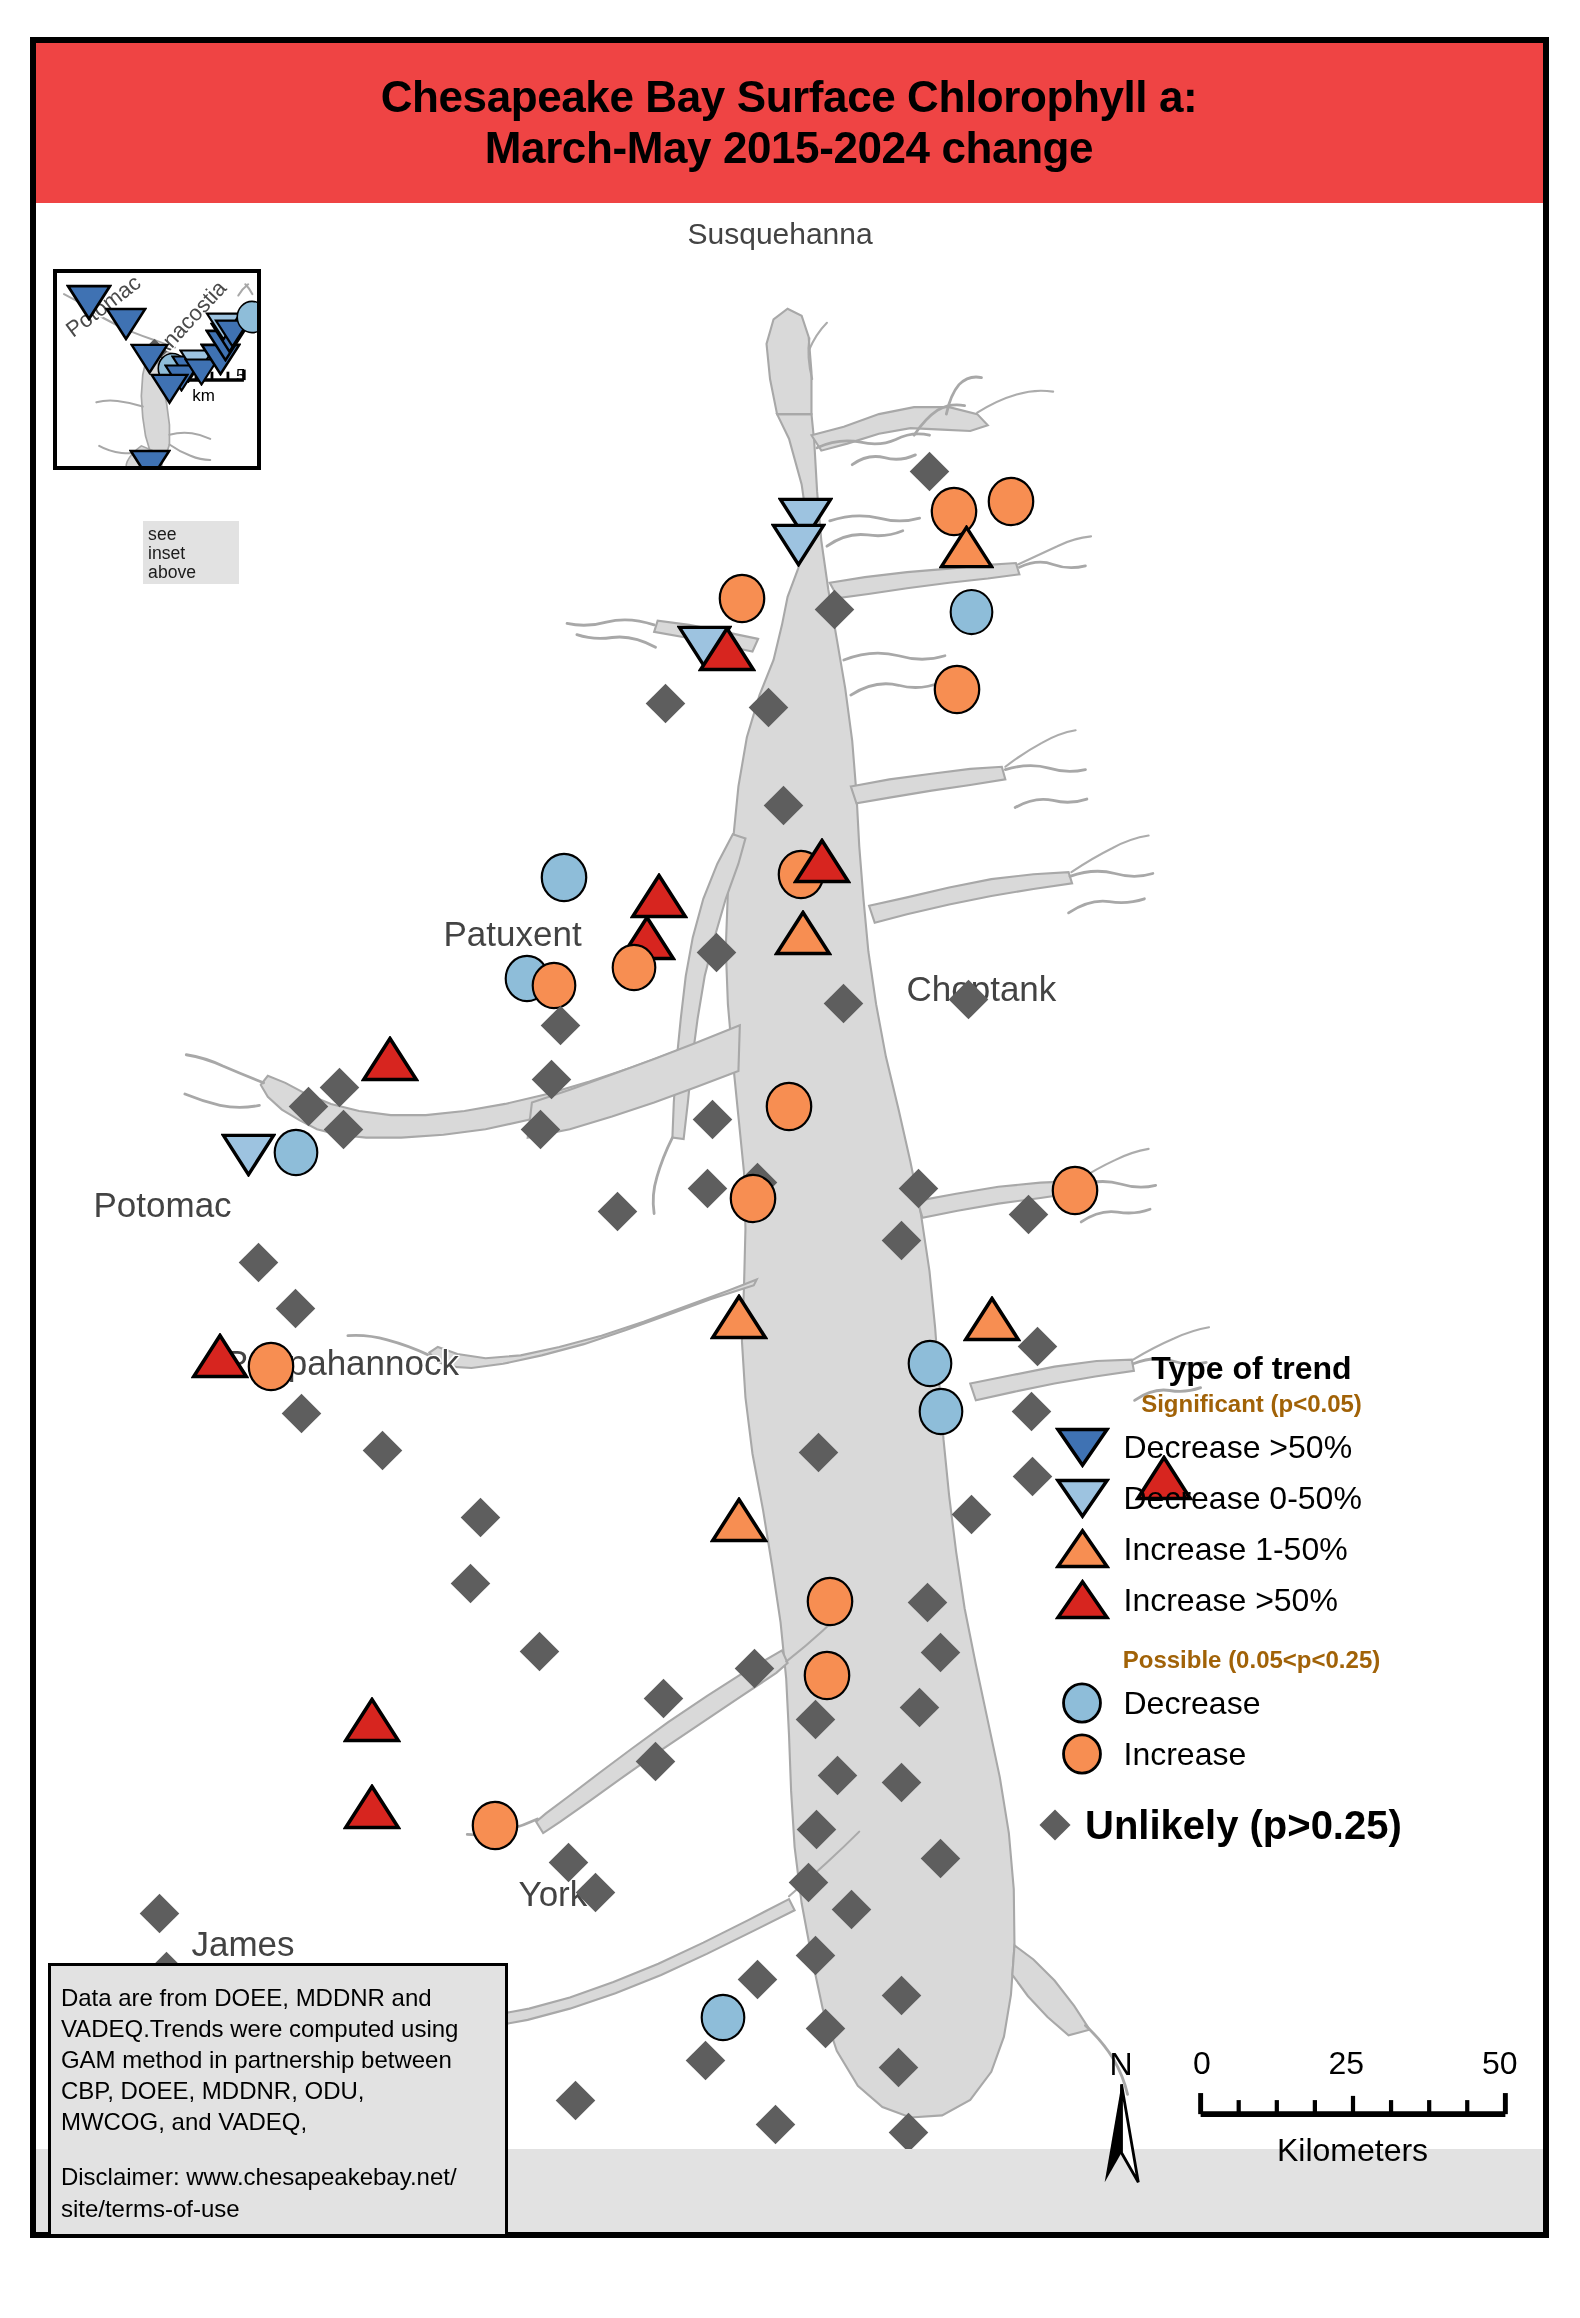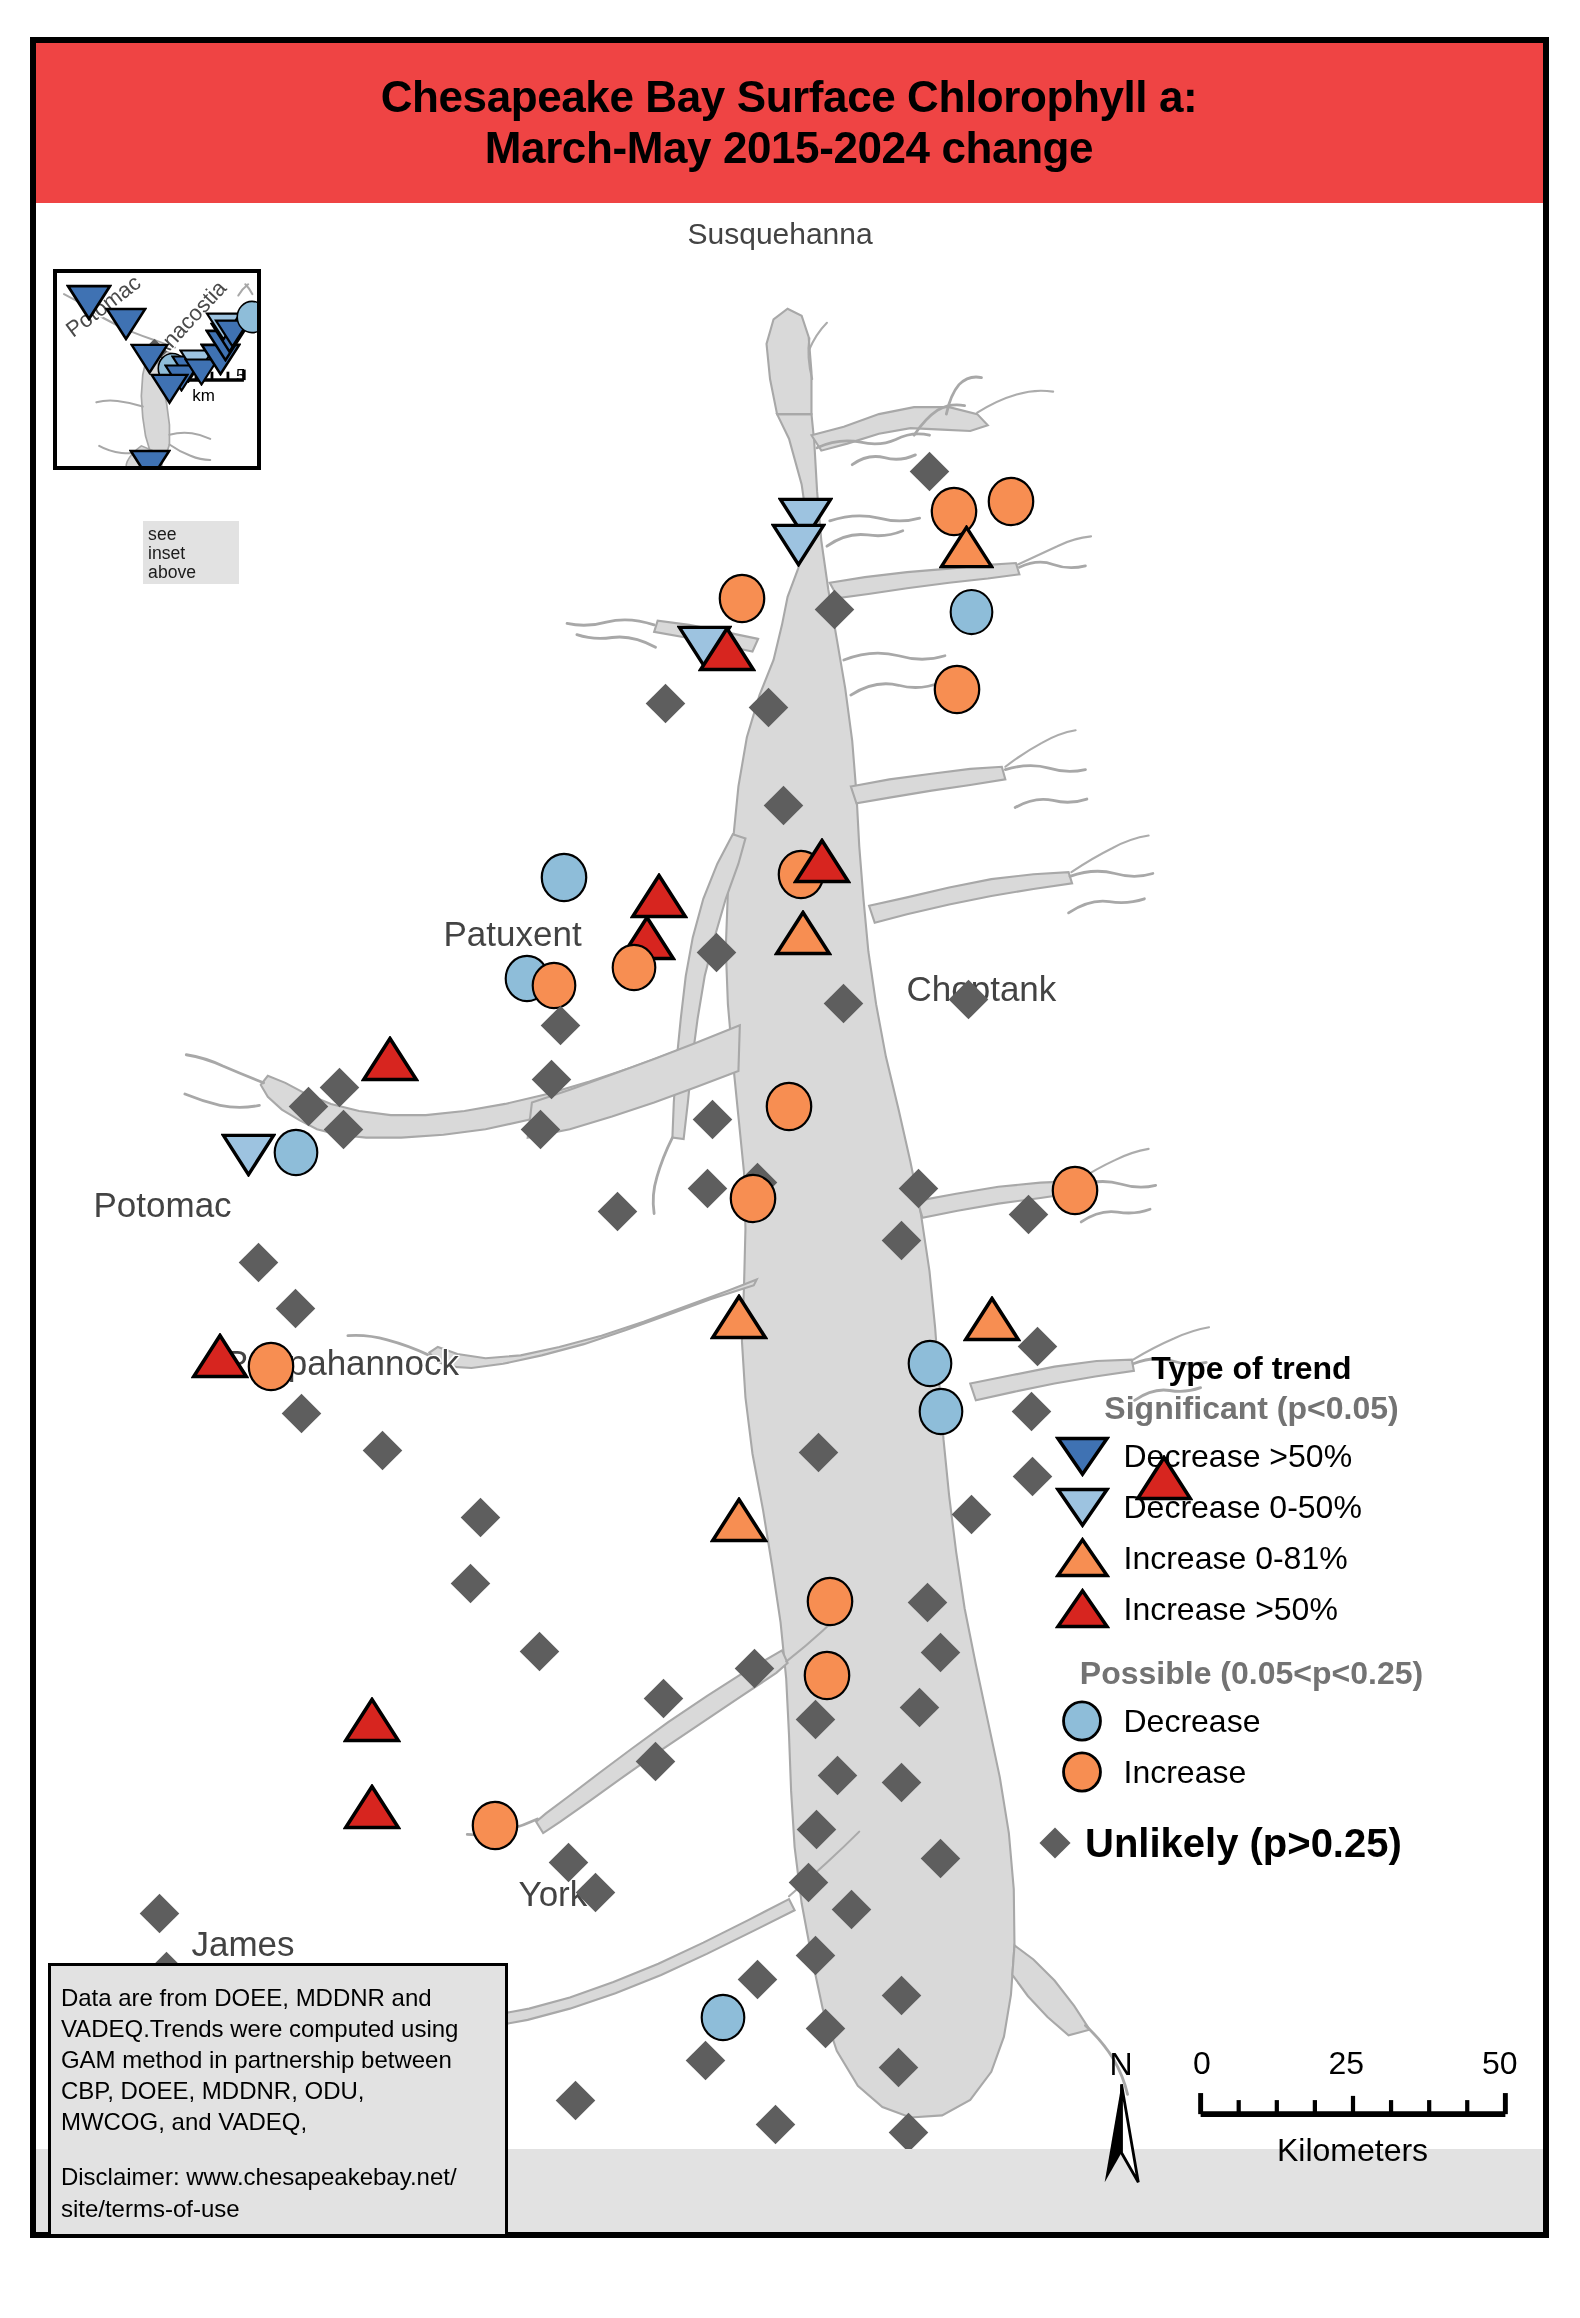--- a/index.html
+++ b/index.html
@@ -60,21 +60,21 @@
                 0 1.4px 0 #fff,0 -1.4px 0 #fff,1.4px 0 0 #fff,-1.4px 0 0 #fff;
   }
 
   
   .mk{position:absolute;pointer-events:none;}
   .mk svg{display:block;}
 
   
   #legend{position:absolute;left:1005px;top:1307px;width:422px;}
   .lg-title{font-size:32px;font-weight:bold;color:#000;text-align:center;margin-bottom:2.8px;}
-  .lg-sub{font-size:32px;font-weight:bold;color:#737373;text-align:center;margin-bottom:4.2px;white-space:nowrap;}
+  .lg-sub{font-size:24px;font-weight:bold;color:#a16207;text-align:center;margin-bottom:4.2px;white-space:nowrap;}
   .lg-row{display:flex;align-items:center;height:51px;}
   .lg-sym{width:83px;display:flex;justify-content:center;align-items:center;}
   .lg-txt{font-size:32px;color:#000;font-family:"Liberation Sans",sans-serif;white-space:nowrap;}
   .lg-txt-b{font-size:40px;color:#000;font-weight:bold;font-family:"Liberation Sans",sans-serif;white-space:nowrap;}
   .lg-gap{height:19.7px;}
 
   
   #northarrow{position:absolute;left:1047px;top:2007px;width:77px;text-align:center;}
   #northarrow .n-letter{font-size:32px;color:#000;line-height:0.9;font-family:"Liberation Sans",sans-serif;}
   #scalebar{position:absolute;left:1152px;top:2002px;width:330px;}
@@ -938,21 +938,21 @@
         </span>
         <span class="lg-txt">Decrease 0-50%</span>
       </div>
 
       <div class="lg-row">
         <span class="lg-sym">
           <svg width="55" height="42" viewBox="0 0 78 60">
               <polygon points="39,4 74,55 4,55" fill="#f78e52" stroke="#000" stroke-width="5"></polygon>
             </svg>
         </span>
-        <span class="lg-txt">Increase 0-81%</span>
+        <span class="lg-txt">Increase 1-50%</span>
       </div>
 
       <div class="lg-row">
         <span class="lg-sym">
           <svg width="55" height="42" viewBox="0 0 78 60">
               <polygon points="39,4 74,55 4,55" fill="#d7251f" stroke="#000" stroke-width="5"></polygon>
             </svg>
         </span>
         <span class="lg-txt">Increase &gt;50%</span>
       </div>

